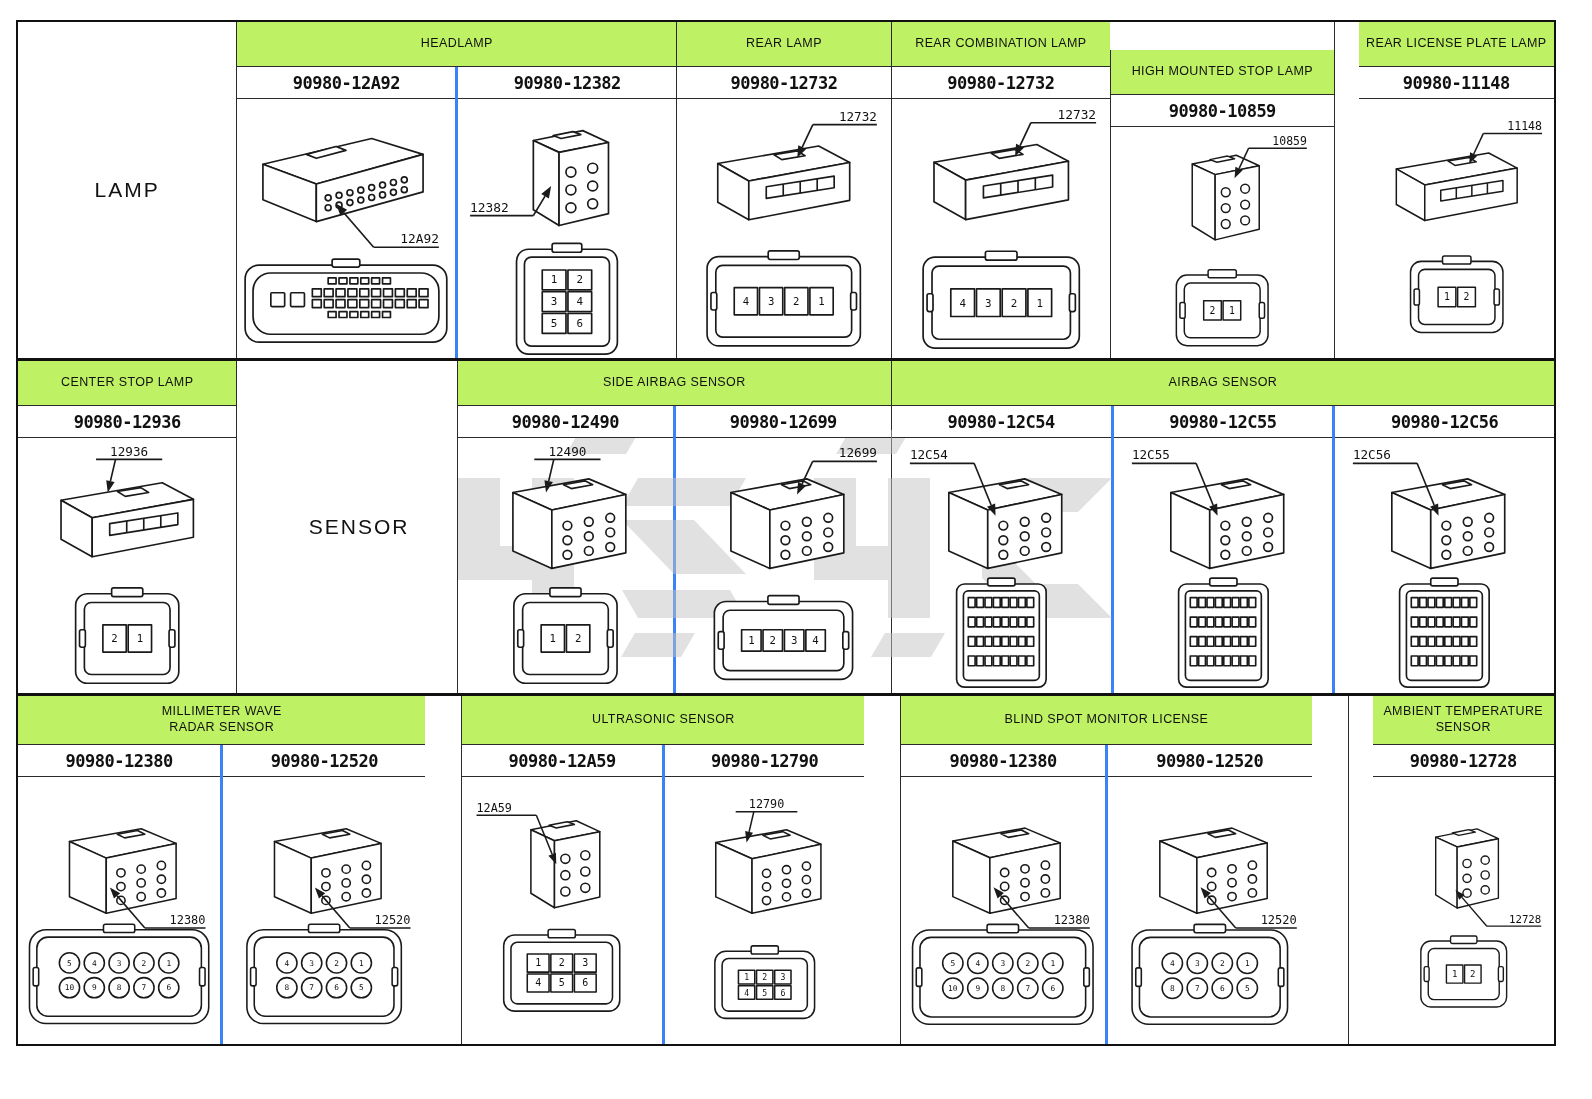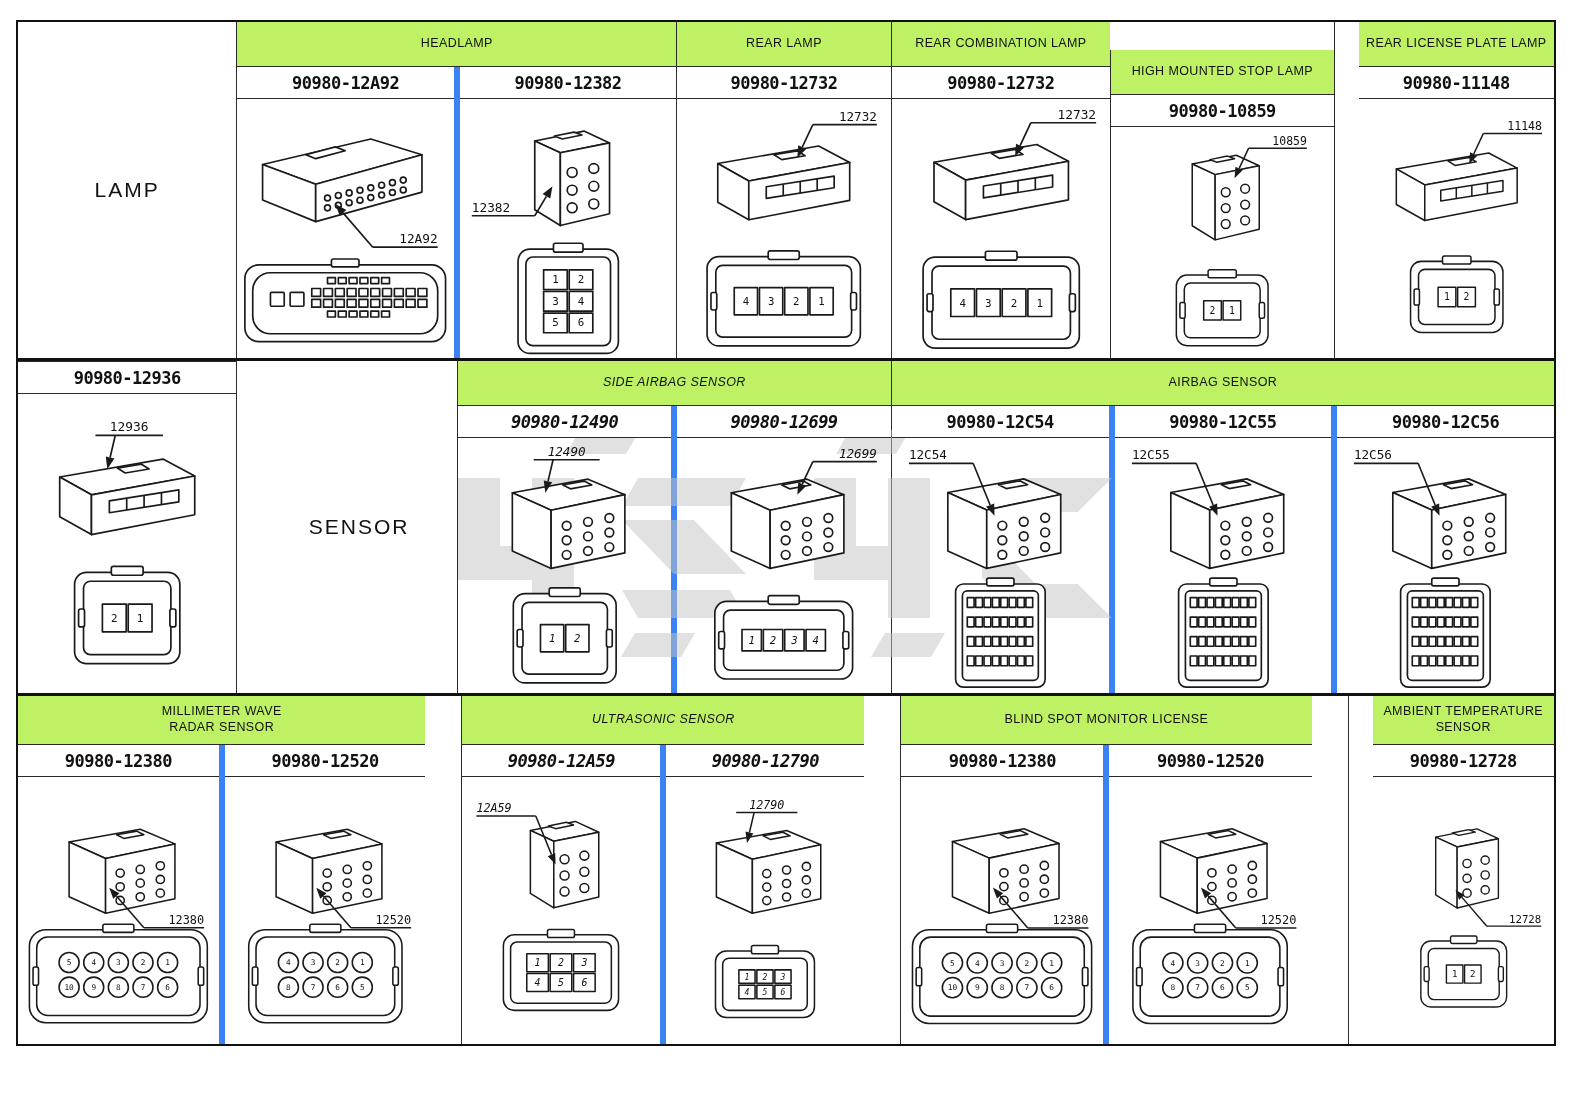--- a/index.html
+++ b/index.html
@@ -8,27 +8,27 @@
   .table{position:absolute;left:16px;top:20px;width:1540px;border:2px solid #111;background:#fff;box-sizing:border-box;}
   .row{display:flex;align-items:stretch;}
   .row + .row{border-top:3px solid #111;}
   .row1{height:336px;}
   .row2{height:332px;}
   .row3{height:348px;gap:36px;}
   .row > * + *{border-left:1px solid #2b2b2b;}
   .group{display:flex;flex-direction:column;box-sizing:border-box;}
   .label-cell{display:flex;align-items:center;justify-content:center;font-size:21px;letter-spacing:2px;box-sizing:border-box;position:relative;z-index:2;}
   .w219{width:219px;}.w220{width:220px;}.w221{width:221px;padding-left:24px;}.w215{width:215px;}.w224{width:224px;margin-top:28px;}
-  .w441{width:441px;}.w435{width:435px;font-style:italic;}.w665{width:665px;}.w440{width:440px;}.w444{width:444px;}
+  .w441{width:441px;}.w435{width:435px;}.w665{width:665px;}.w440{width:440px;}.w444{width:444px;}
   .gtitle{height:44px;display:flex;align-items:center;justify-content:center;text-align:center;
           font-size:12.5px;letter-spacing:.4px;line-height:1.25;white-space:pre-line;position:relative;z-index:2;background:#bef264;}
   .row3 .gtitle{height:48px;}
   .gcols{display:flex;flex:1;border-top:1px solid #2b2b2b;min-height:0;}
   .pcol{flex:1;display:flex;flex-direction:column;min-width:0;justify-content:flex-end;}
-  .pcol + .pcol{border-left:6px solid #3b82f6;}
+  .pcol + .pcol{border-left:3px solid #3b82f6;}
   .pn{height:31px;display:flex;align-items:center;justify-content:center;border-bottom:1px solid #2b2b2b;
       font-family:"DejaVu Sans Mono",monospace;font-weight:bold;font-size:17px;letter-spacing:-.5px;position:relative;z-index:2;background:#fff;}
   .draw{flex:1;position:relative;z-index:2;}
   .draw svg{position:absolute;inset:0;width:100%;height:100%;}
   .watermark{position:absolute;left:430px;top:428px;width:720px;height:250px;z-index:1;pointer-events:none;opacity:.5;}
   .sheet-code{position:absolute;left:1448px;top:1102px;font-family:"DejaVu Sans Mono",monospace;font-size:17px;letter-spacing:1px;}
 </style>
 </head>
 <body>
 
@@ -326,20 +326,21 @@
                   </g>
                 </svg>
               </div>
         </div>
           </div>
       </div>
     </div>
 
     <div class="row row2">
       <div class="group w219">
+        <div class="gtitle">CENTER STOP LAMP</div>
         <div class="gcols">
             <div class="pcol">
           <div class="pn">90980-12936</div>
           <div class="draw">
                 <svg viewBox="0 0 220 262" preserveAspectRatio="xMidYMid meet">
                   <g fill="#ffffff" stroke="#1a1a1a" stroke-width="1.7" stroke-linejoin="round">
                     <polygon points="42,64 146,46 178,63 74,82"></polygon>
                     <polygon points="42,64 74,82 74,122 42,104"></polygon>
                     <polygon points="74,82 178,63 178,102 74,122"></polygon>
                     <polygon points="100,55 124,51 132,56 108,60"></polygon>

